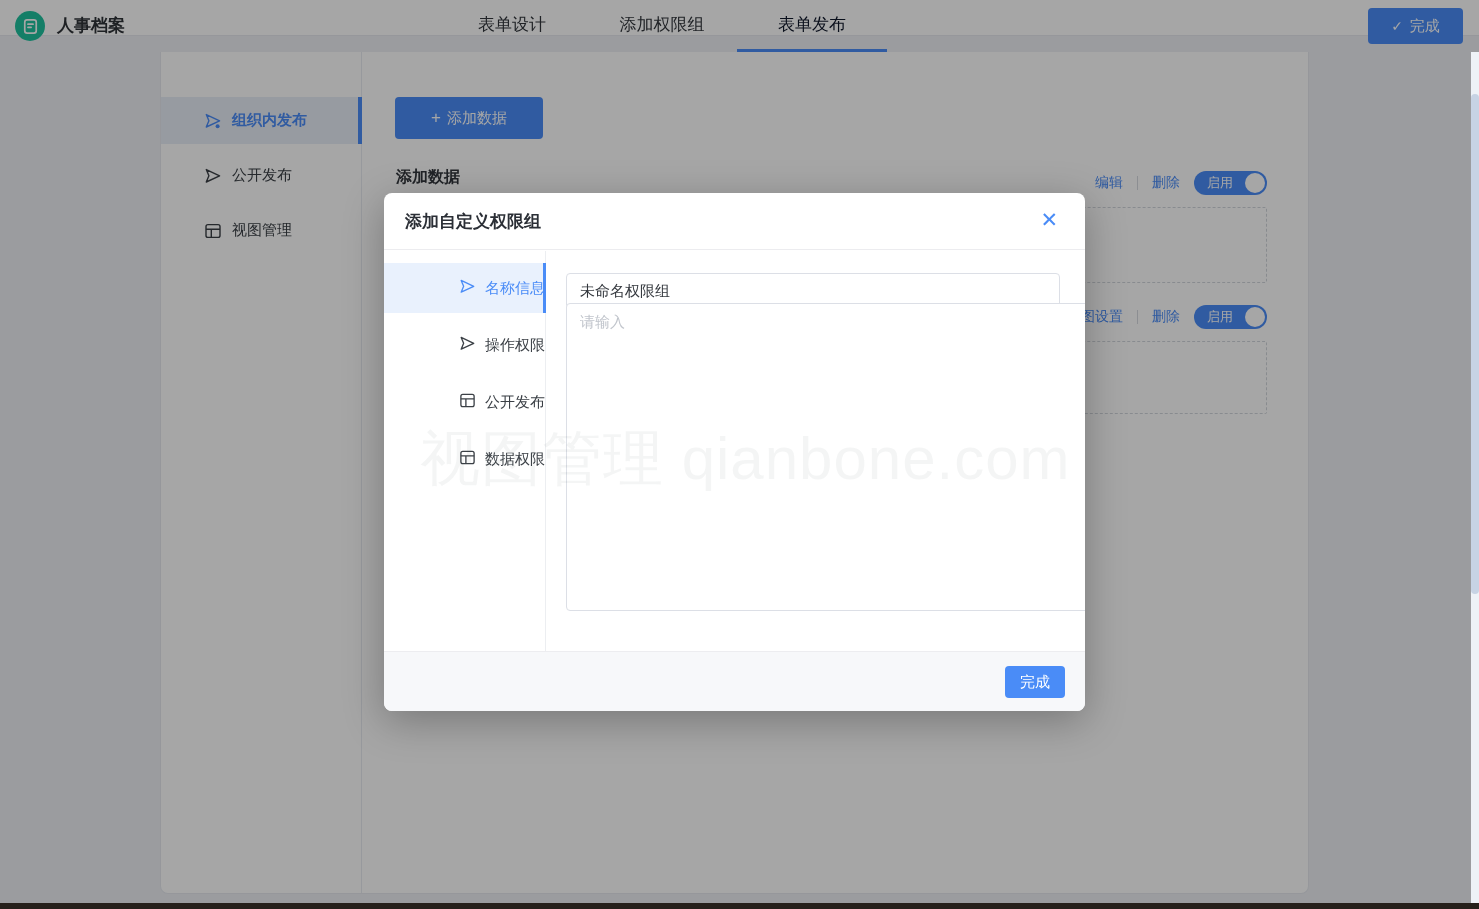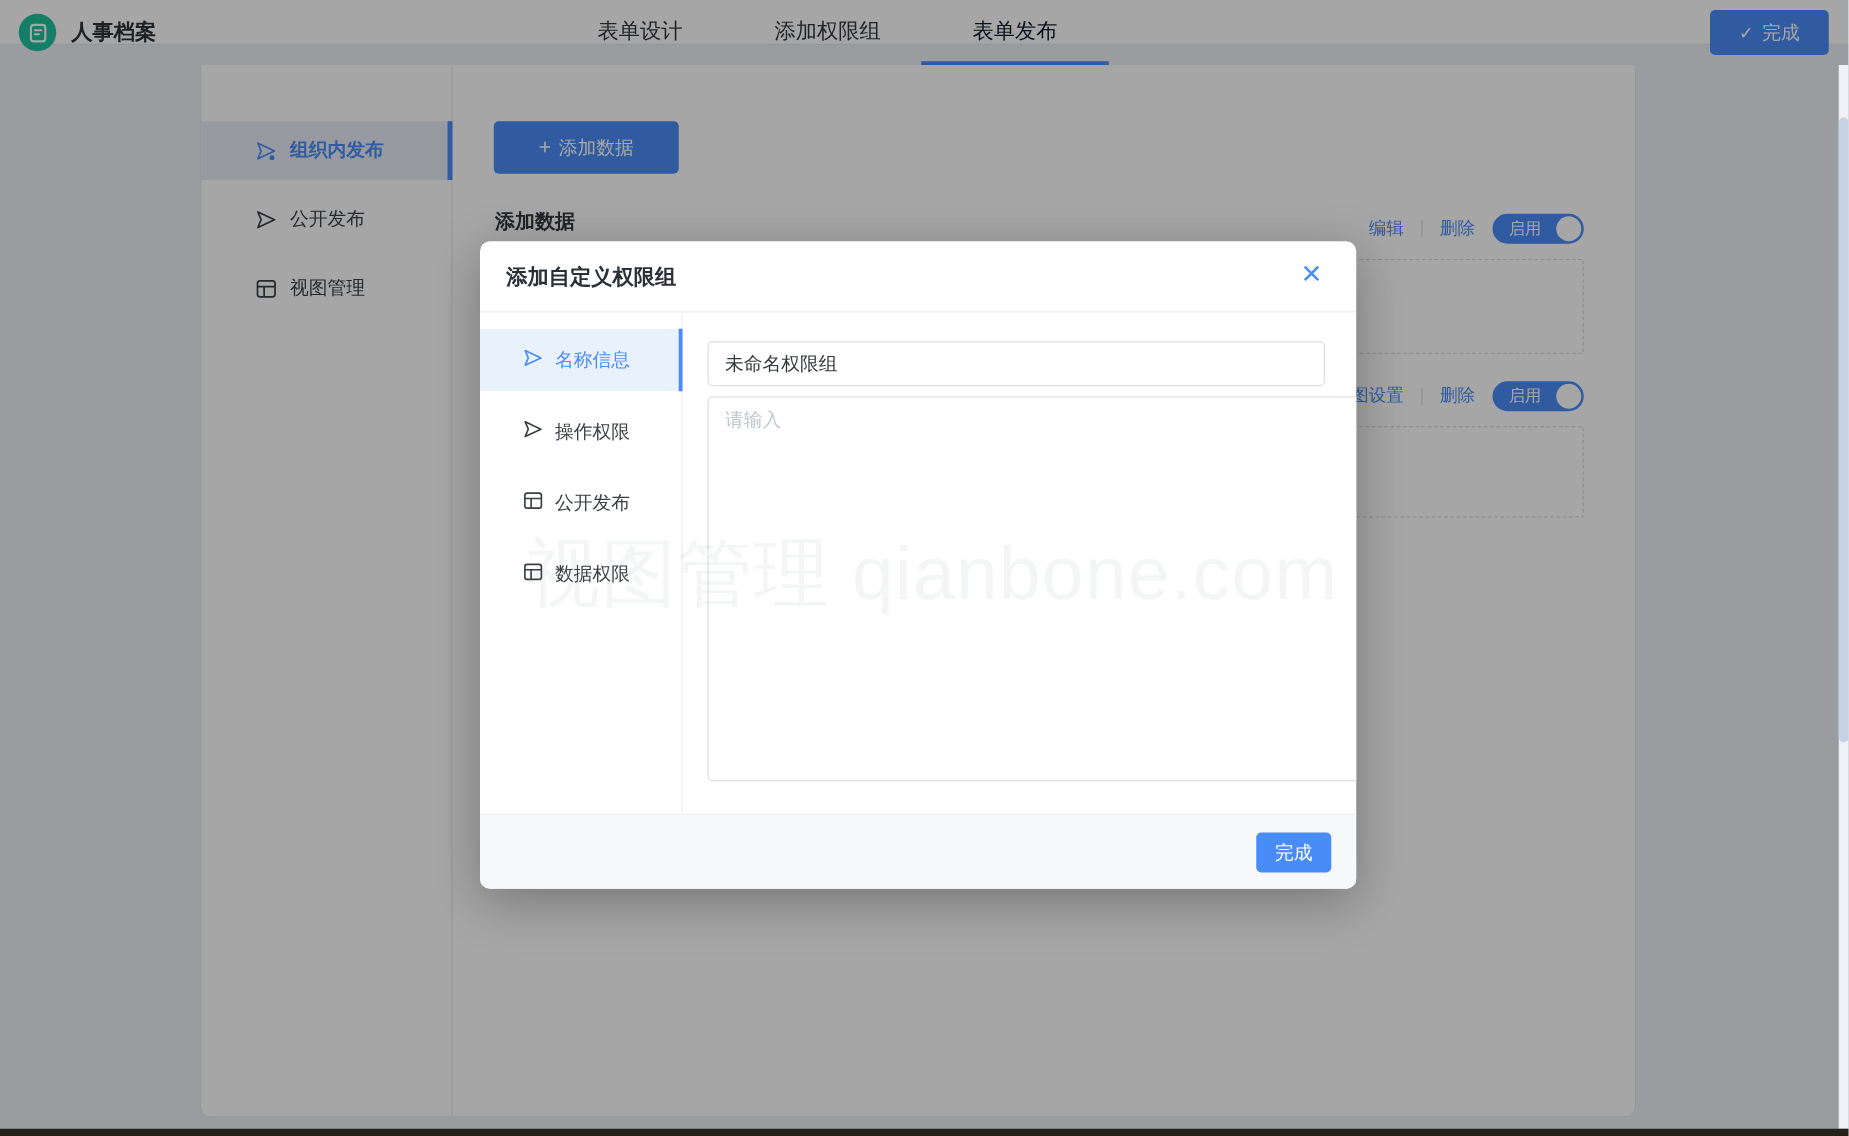--- a/index.html
+++ b/index.html
@@ -42,25 +42,25 @@
 
   
   .overlay { position:absolute; inset:0; background:rgba(0,0,0,0.35); z-index:10; }
 
   
   .modal { position:absolute; left:384px; top:193px; width:701px; height:518px; background:#ffffff; border-radius:8px; box-shadow:0 10px 40px rgba(0,0,0,0.28); z-index:20; overflow:hidden; }
   .modal-header { position:absolute; top:0; left:0; right:0; height:57px; border-bottom:1px solid #ececef; }
   .modal-title { position:absolute; left:21px; top:0; line-height:57px; font-size:17px; font-weight:700; color:#2b2f36; }
   .modal-close { position:absolute; right:27px; top:13px; font-size:21px; line-height:28px; color:#4a8cf7; cursor:pointer; background:none; border:none; font-family:inherit; }
   .modal-tabs { position:absolute; left:0; top:58px; width:162px; height:400px; border-right:1px solid #eceef1; padding-top:12px; }
-  .mtab { position:relative; height:50px; margin-bottom:7px; display:flex; align-items:center; padding-left:34px; gap:9px; font-size:15px; color:#3b4046; cursor:pointer; }
+  .mtab { position:relative; height:50px; margin-bottom:7px; display:flex; align-items:center; padding-left:34px; gap:9px; font-size:15px; color:#3b4046; cursor:pointer;justify-content:flex-end; }
   .mtab.active { background:#e9f1fd; color:#4a8cf7; }
   .mtab.active::after { content:""; position:absolute; right:-1px; top:0; bottom:0; width:3px; background:#4a8cf7; }
   .name-input { position:absolute; left:182px; top:80px; width:494px; height:36px; border:1px solid #dcdfe6; border-radius:4px; padding:0 13px; font-size:15px; color:#33373d; font-family:inherit; outline:none; }
-  .desc-textarea { position:absolute; left:182px; top:124px; width:547px; height:308px; border:1px solid #dcdfe6; border-radius:4px; padding:9px 13px; font-size:15px; color:#33373d; font-family:inherit; resize:none; outline:none; }
+  .desc-textarea { position:absolute; left:182px; top:110px; width:547px; height:308px; border:1px solid #dcdfe6; border-radius:4px; padding:9px 13px; font-size:15px; color:#33373d; font-family:inherit; resize:none; outline:none; }
   .desc-textarea::placeholder, .name-input::placeholder { color:#c1c5cc; }
   .watermark { position:absolute; left:36px; top:226px; font-size:60px; letter-spacing:1px; color:rgba(60,64,70,0.055); white-space:nowrap; z-index:5; pointer-events:none; }
   .modal-footer { position:absolute; left:0; right:0; bottom:0; height:60px; background:#f7f8fa; border-top:1px solid #ededf0; }
   .confirm-btn { position:absolute; right:20px; top:14px; width:60px; height:32px; background:#4a8cf7; border:none; border-radius:4px; color:#fff; font-size:15px; font-family:inherit; display:flex; align-items:center; justify-content:center; cursor:pointer; }
 
   
   .scrollbar-track { position:absolute; right:0; top:52px; width:8px; height:851px; background:#eef2f7; z-index:30; }
   .scrollbar-thumb { position:absolute; right:0; top:94px; width:8px; height:500px; background:#c7d3e4; border-radius:4px; z-index:31; }
   .bottom-strip { position:absolute; left:0; right:0; bottom:0; height:6px; background:#26201b; z-index:40; }
 </style>

